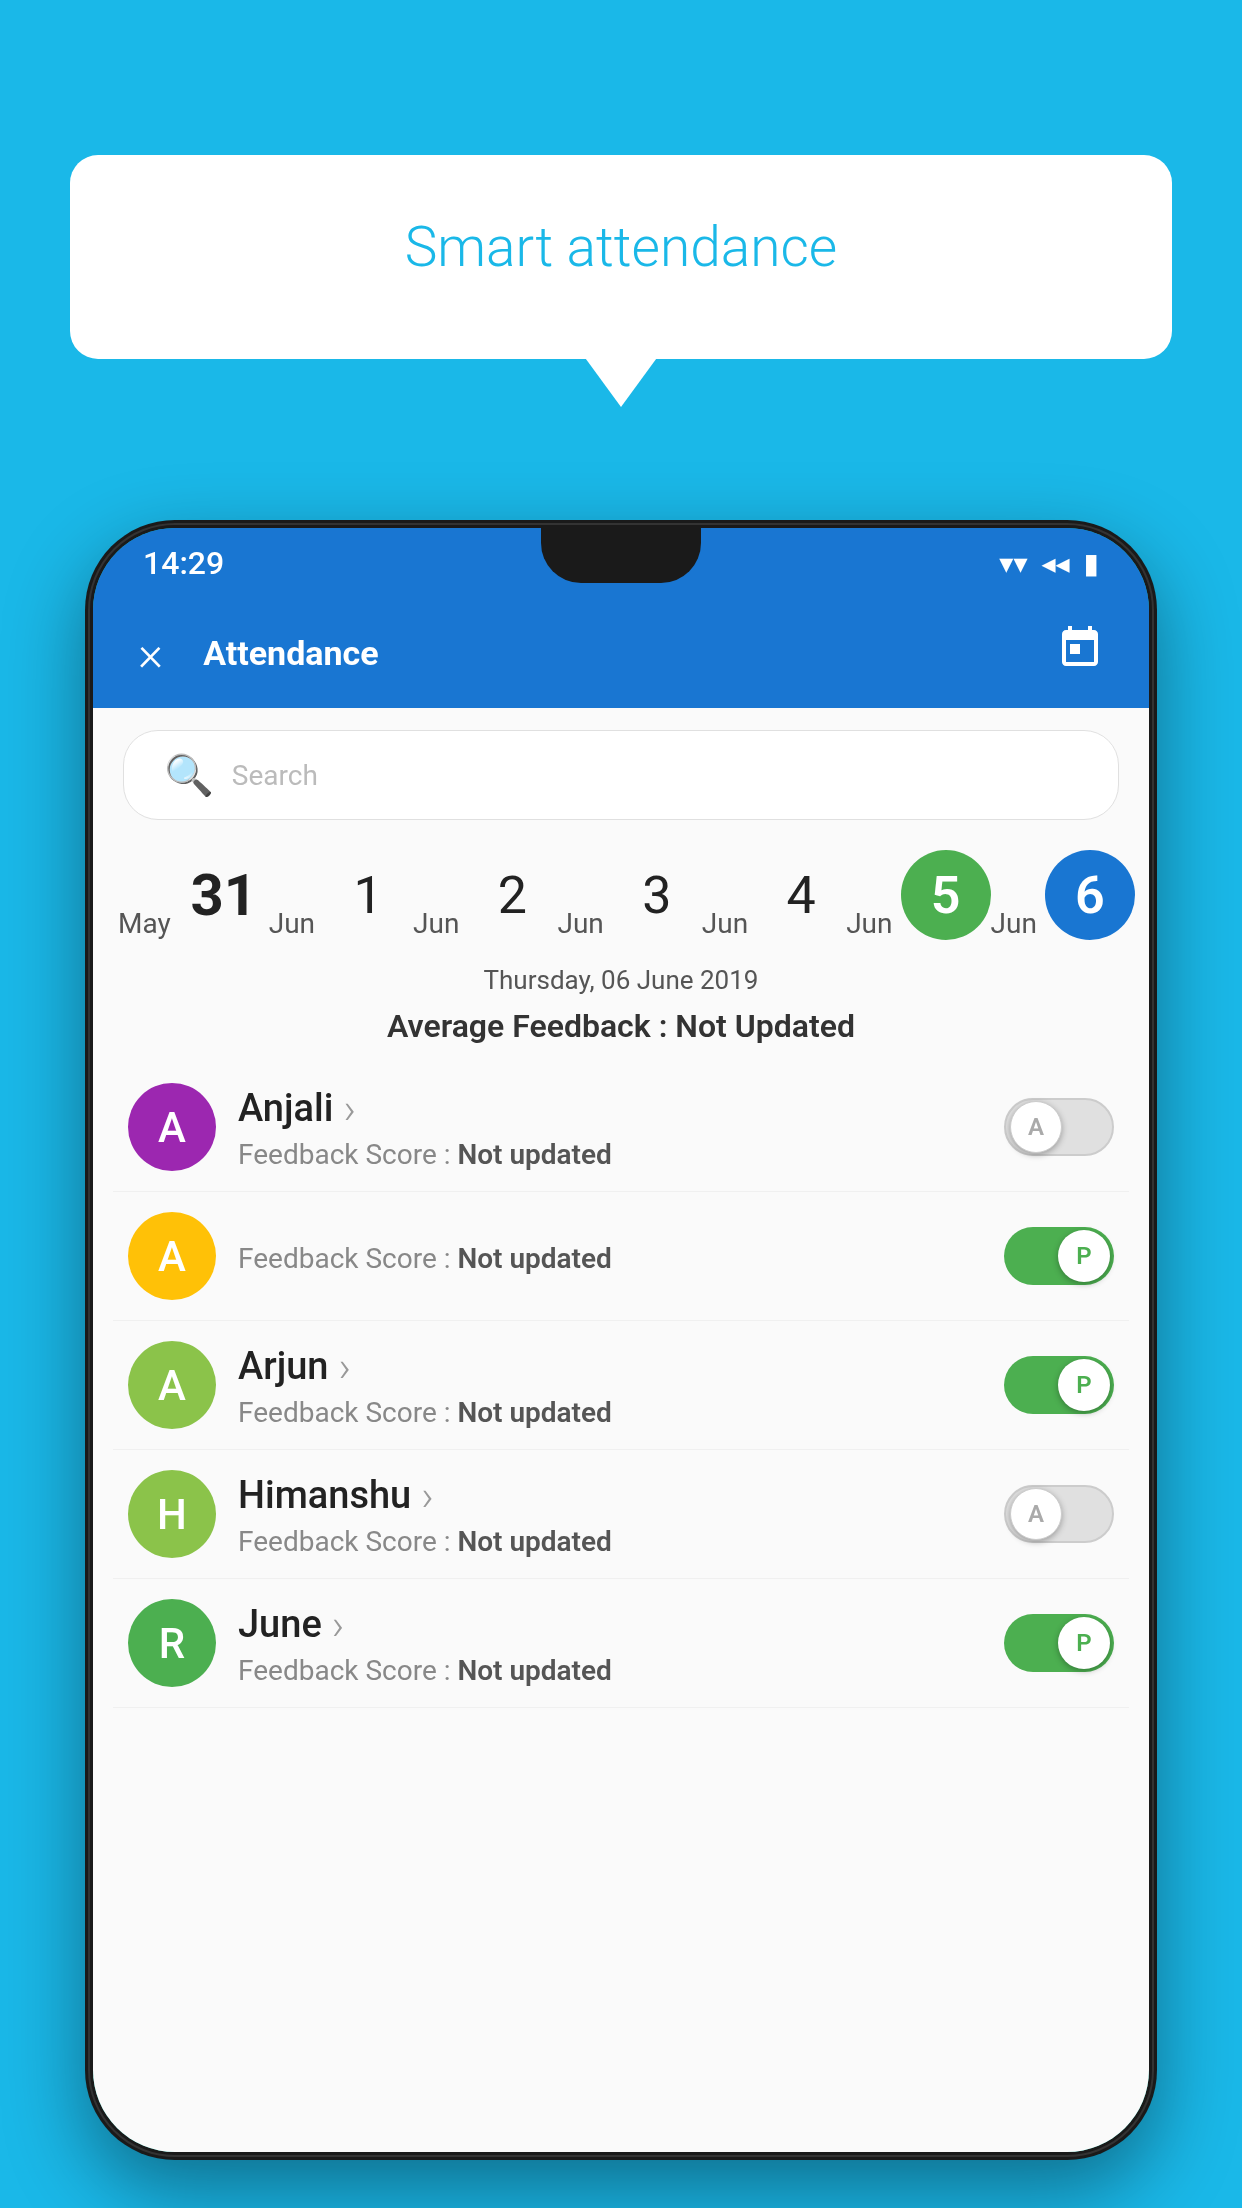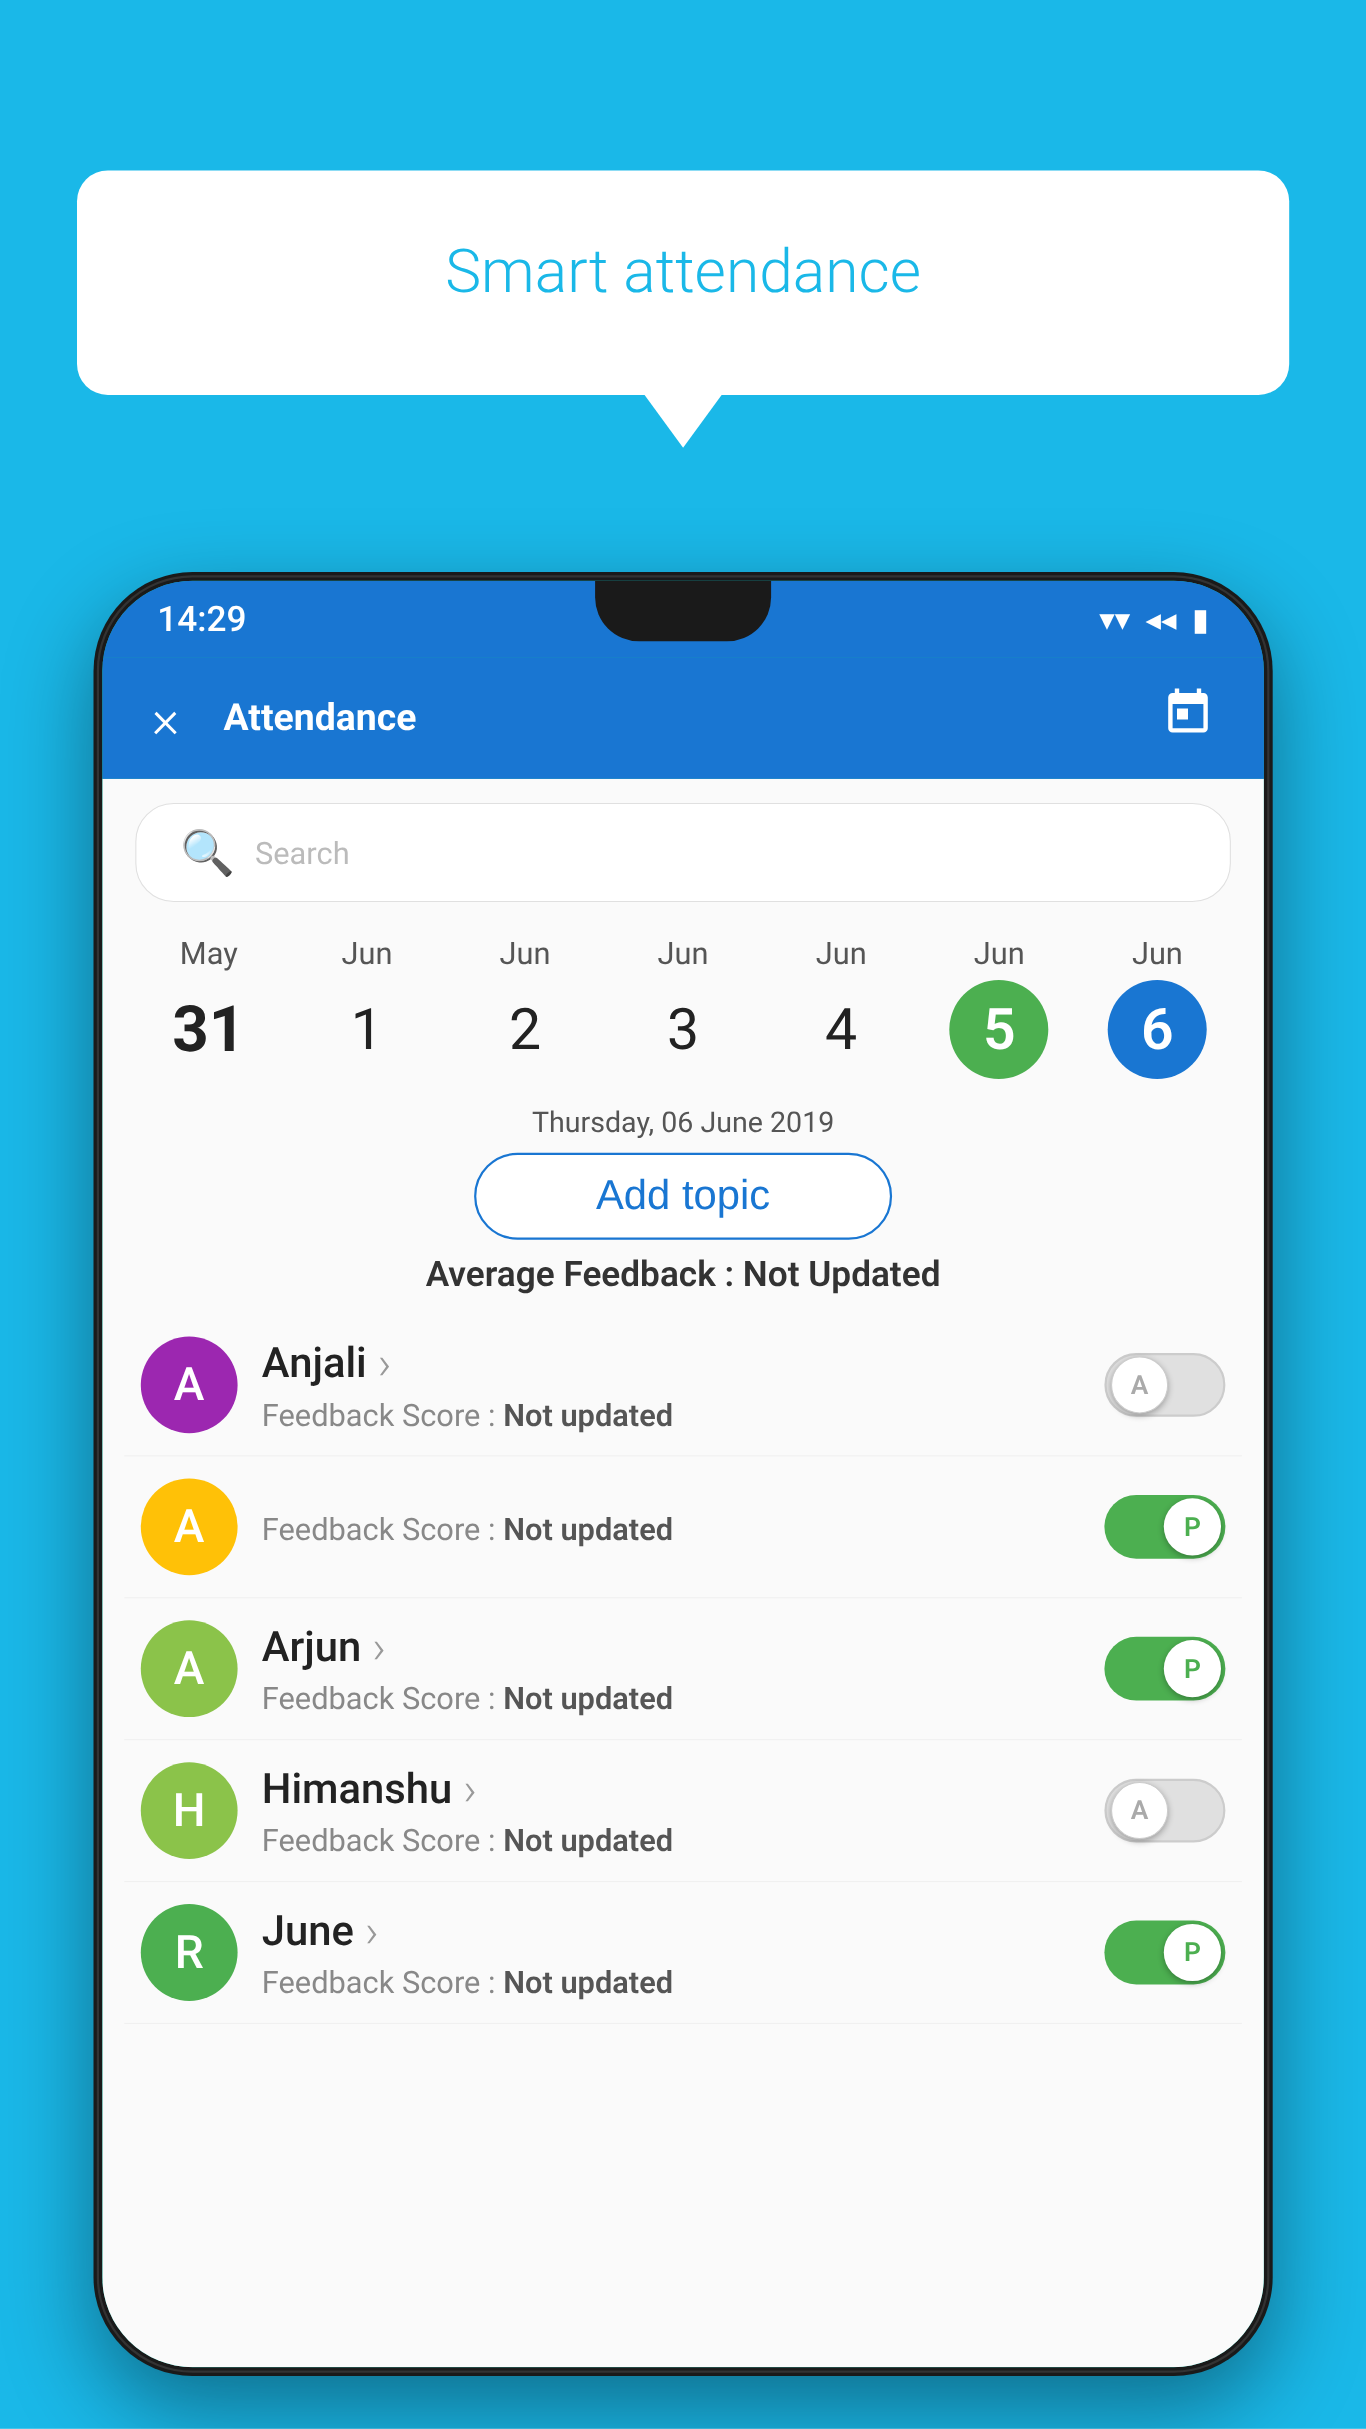--- a/index.html
+++ b/index.html
@@ -202,22 +202,22 @@
     .calendar-strip {
       display: flex;
       align-items: flex-end;
       padding: 15px 25px 10px;
       gap: 0;
     }
 
     .cal-day {
       flex: 1;
       display: flex;
-      flex-direction: column;
-      align-items: center;
+      flex-direction: row;
+      align-items: flex-end;
       gap: 8px;
     }
 
     .cal-month {
       font-size: 28px;
       color: #555;
       font-weight: 400;
     }
 
     .cal-date {
@@ -469,21 +469,20 @@
               <div class="cal-date today">5</div>
             </div>
             <div class="cal-day">
               <div class="cal-month">Jun</div>
               <div class="cal-date selected">6</div>
             </div>
           </div>
 
         <div class="date-label">Thursday, 06 June 2019</div>
 
-        <button class="add-topic-btn">Add topic</button>
 
         <div class="avg-feedback">
           <span>Average Feedback :</span>
           <span>Not Updated</span>
         </div>
 
         <div class="student-list" id="student-list">
             <div class="student-item">
               <div class="student-avatar" style="background: rgb(156, 39, 176);">A</div>
               <div class="student-info">

